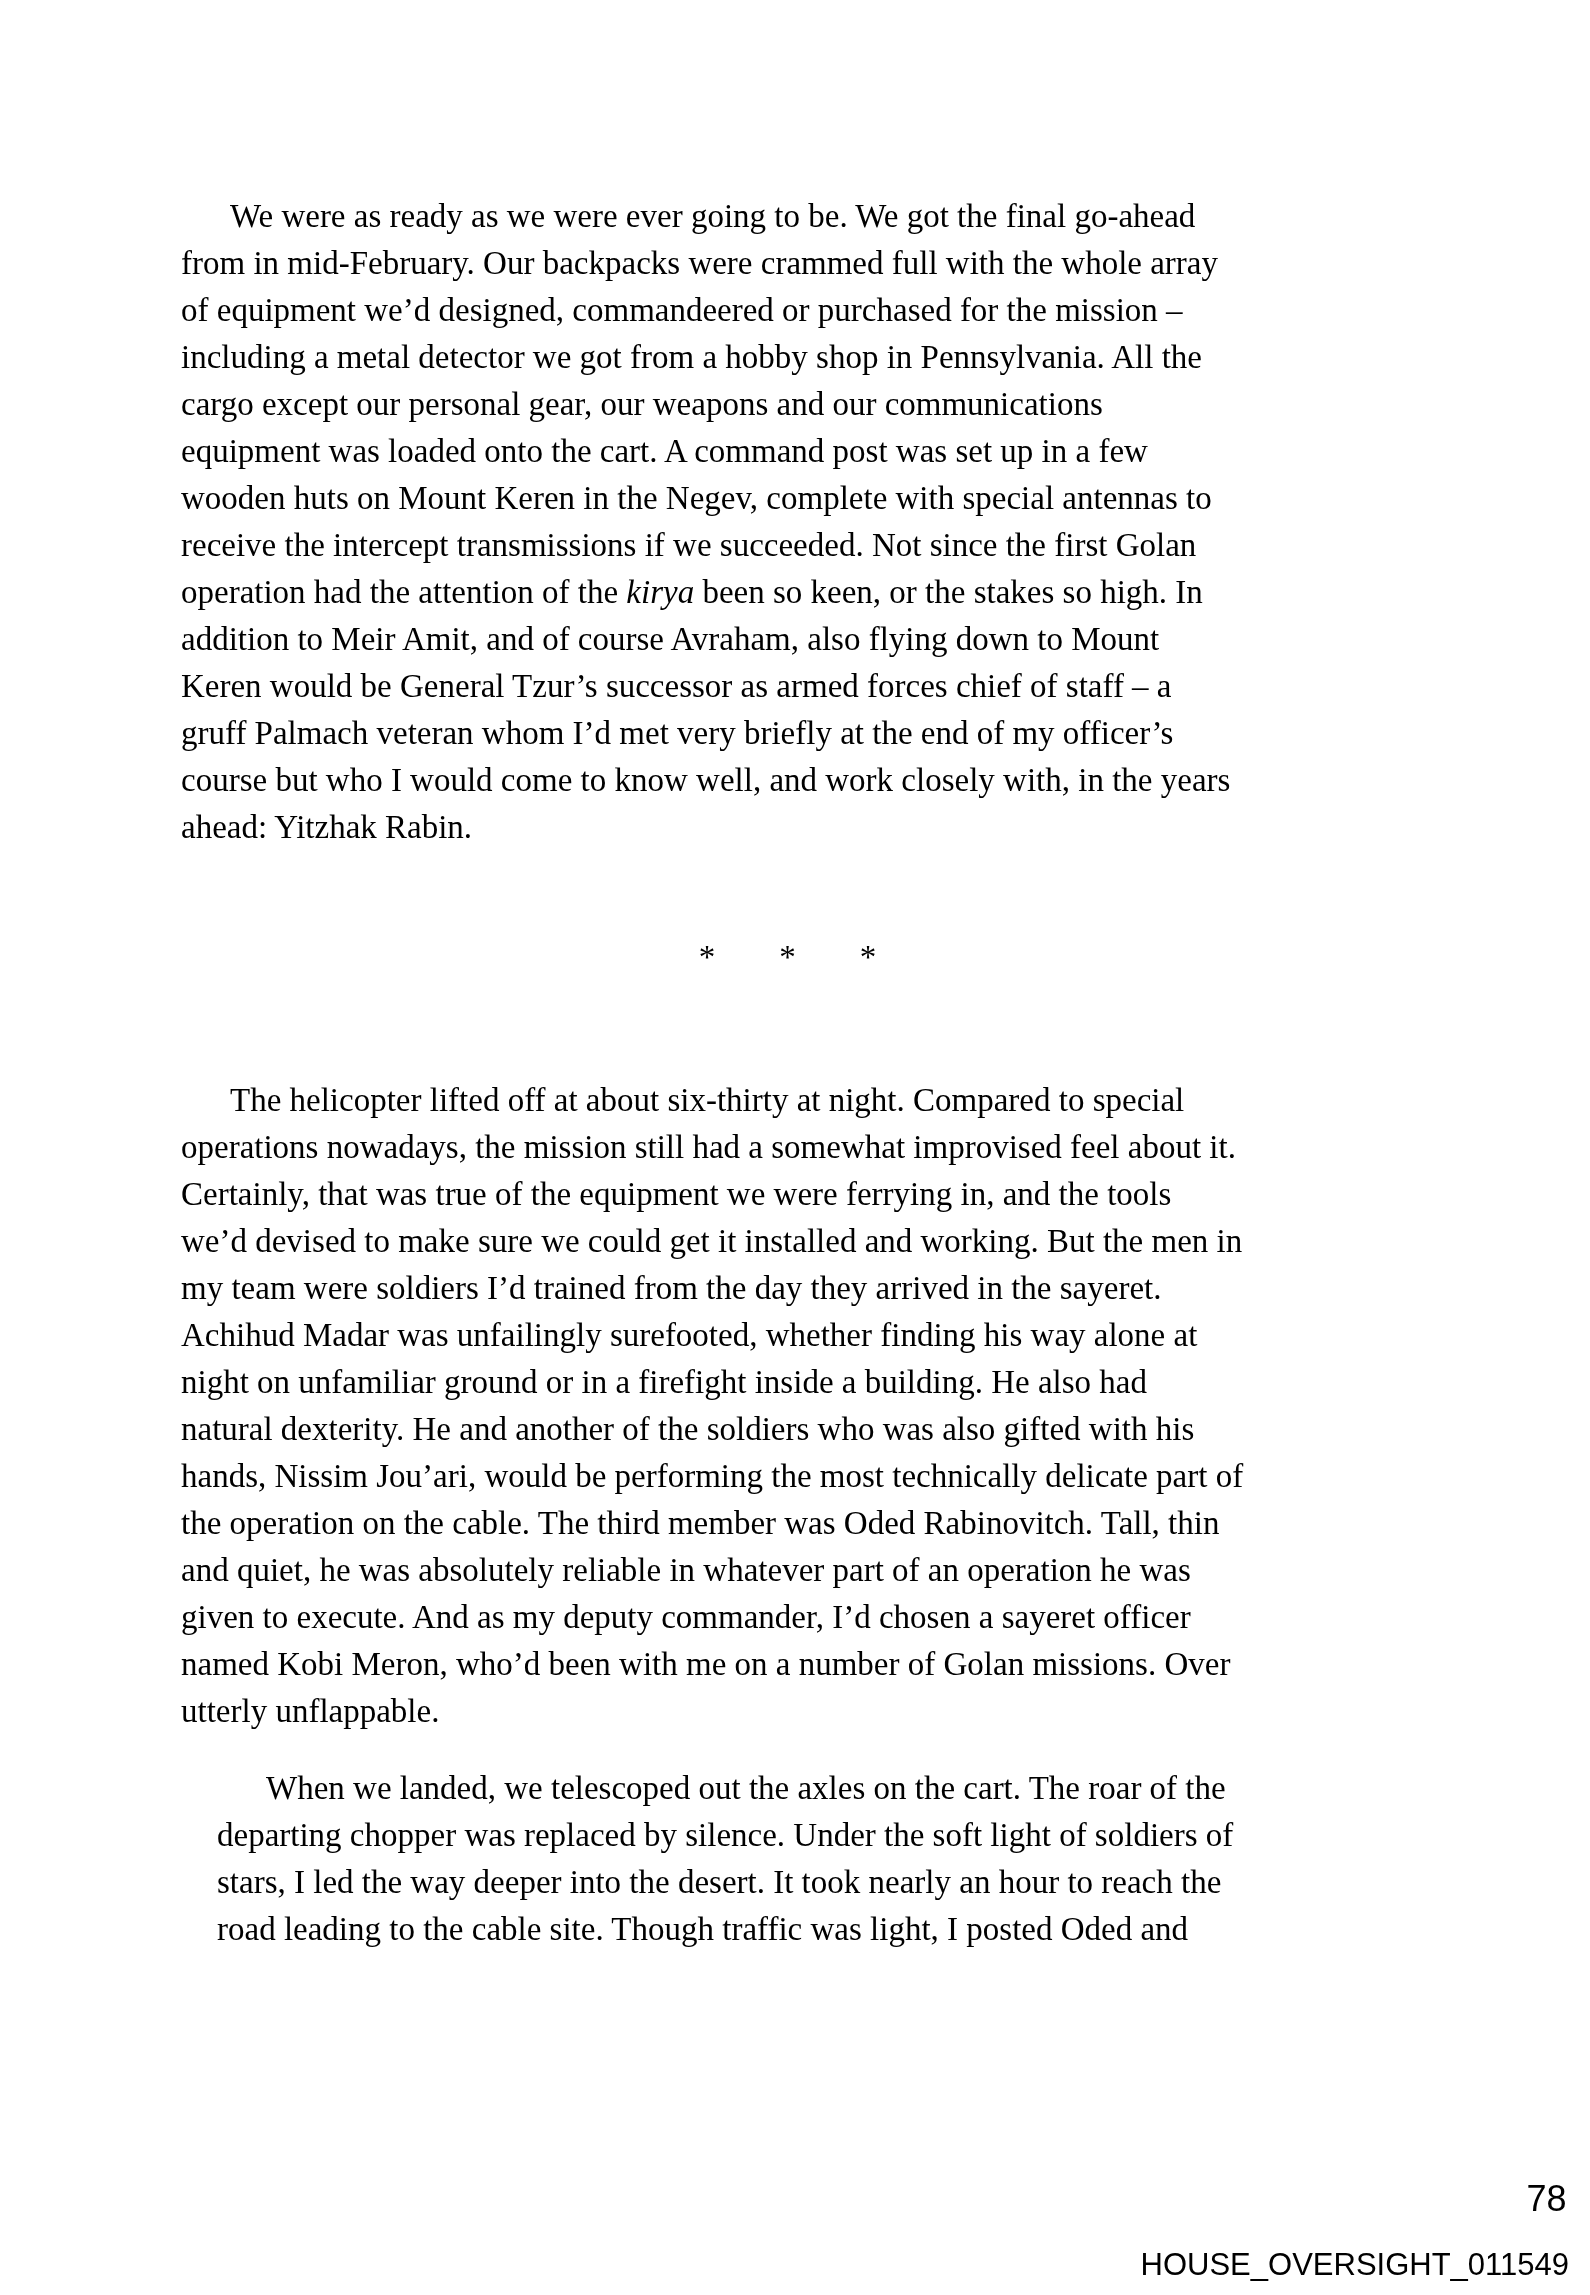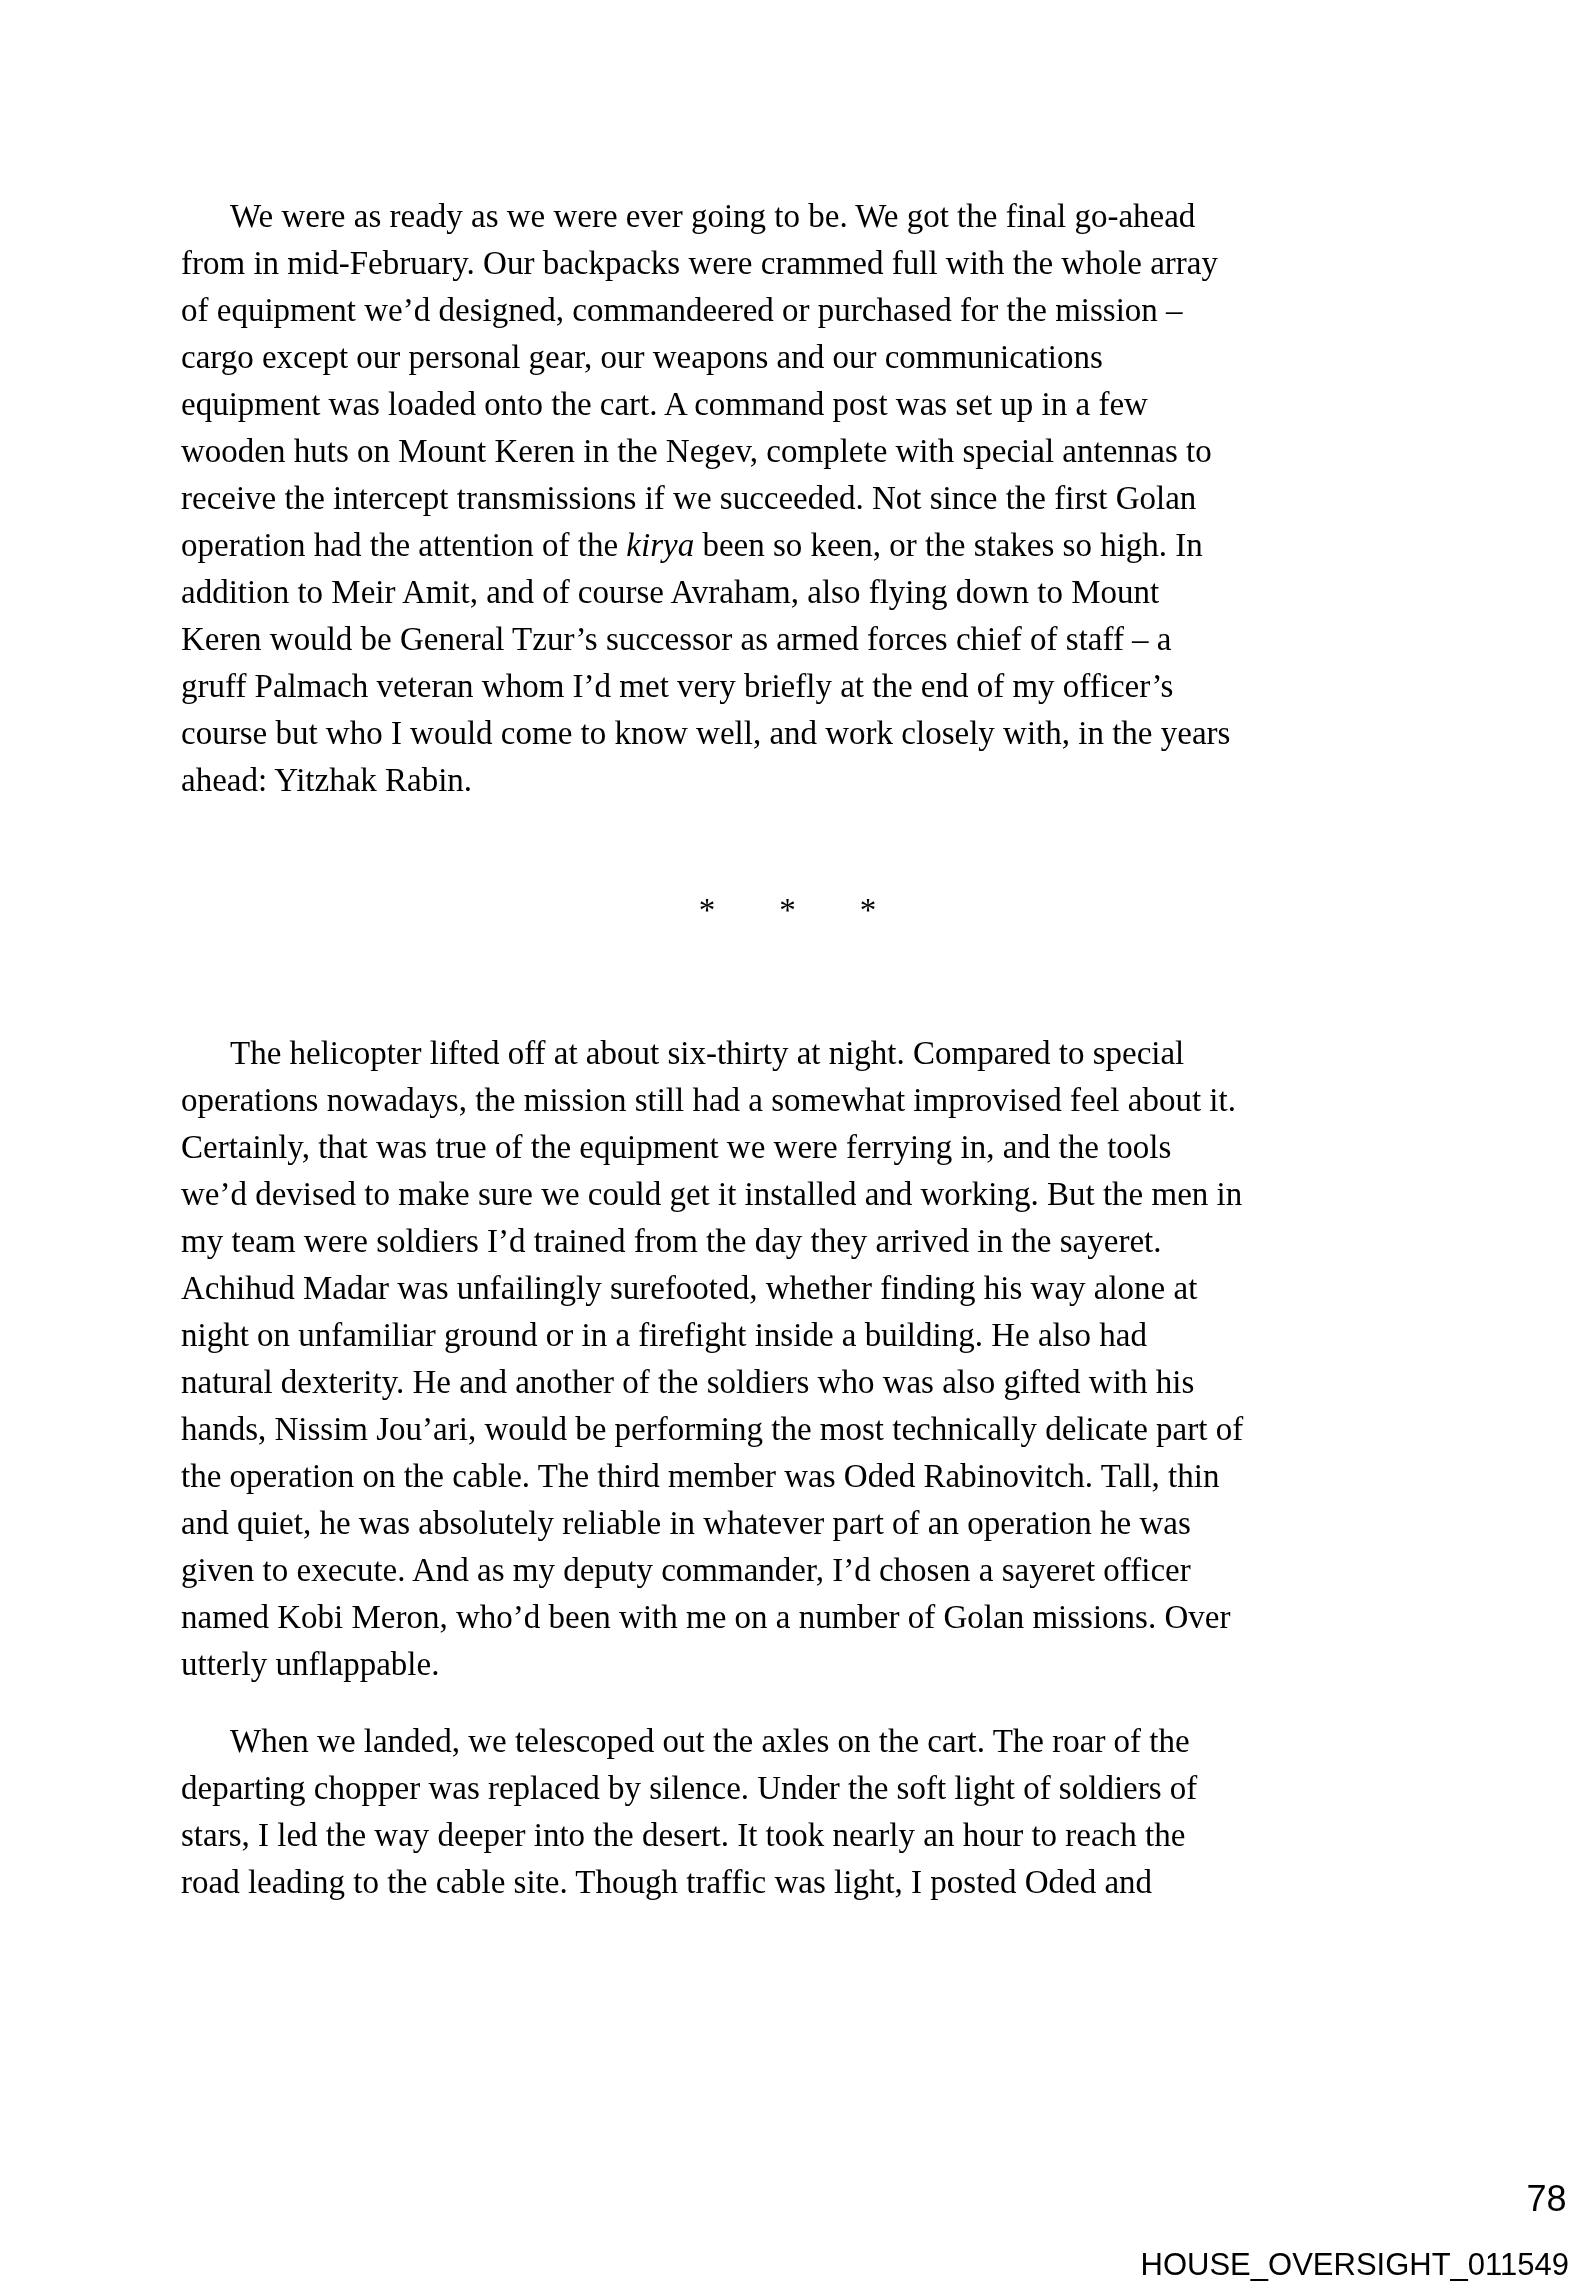--- a/index.html
+++ b/index.html
@@ -31,21 +31,21 @@
   .italic { font-style: italic; }
   .separator {
     display: flex;
     justify-content: center;
     gap: 64px;
     margin-top: 83px;
     font-size: 33px;
     line-height: 47px;
   }
   .para-2 { margin-top: 96px; }
-  .para-3 { margin-top: 30px; }
+  .para-3 { margin-top: 30px; margin-left: 36px; }
   .page-number {
     position: absolute;
     top: 2181px;
     right: 24.4px;
     font-family: "Liberation Sans", sans-serif;
     font-size: 36px;
     line-height: 1;
   }
   .footer-stamp {
     position: absolute;
@@ -59,20 +59,21 @@
 </head>
 <body>
 
 <div class="page">
   <div class="text-block">
 
     <div class="para para-1">
       <div class="line indent">We were as ready as we were ever going to be. We got the final go-ahead</div>
       <div class="line">from in mid-February. Our backpacks were crammed full with the whole array</div>
       <div class="line">of equipment we’d designed, commandeered or purchased for the mission –</div>
+      <div class="line">including a metal detector we got from a hobby shop in Pennsylvania. All the</div>
       <div class="line">cargo except our personal gear, our weapons and our communications</div>
       <div class="line">equipment was loaded onto the cart. A command post was set up in a few</div>
       <div class="line">wooden huts on Mount Keren in the Negev, complete with special antennas to</div>
       <div class="line">receive the intercept transmissions if we succeeded. Not since the first Golan</div>
       <div class="line"><span>operation had the attention of the </span><span class="italic">kirya</span><span> been so keen, or the stakes so high. In</span></div>
       <div class="line">addition to Meir Amit, and of course Avraham, also flying down to Mount</div>
       <div class="line">Keren would be General Tzur’s successor as armed forces chief of staff – a</div>
       <div class="line">gruff Palmach veteran whom I’d met very briefly at the end of my officer’s</div>
       <div class="line">course but who I would come to know well, and work closely with, in the years</div>
       <div class="line">ahead: Yitzhak Rabin.</div>

